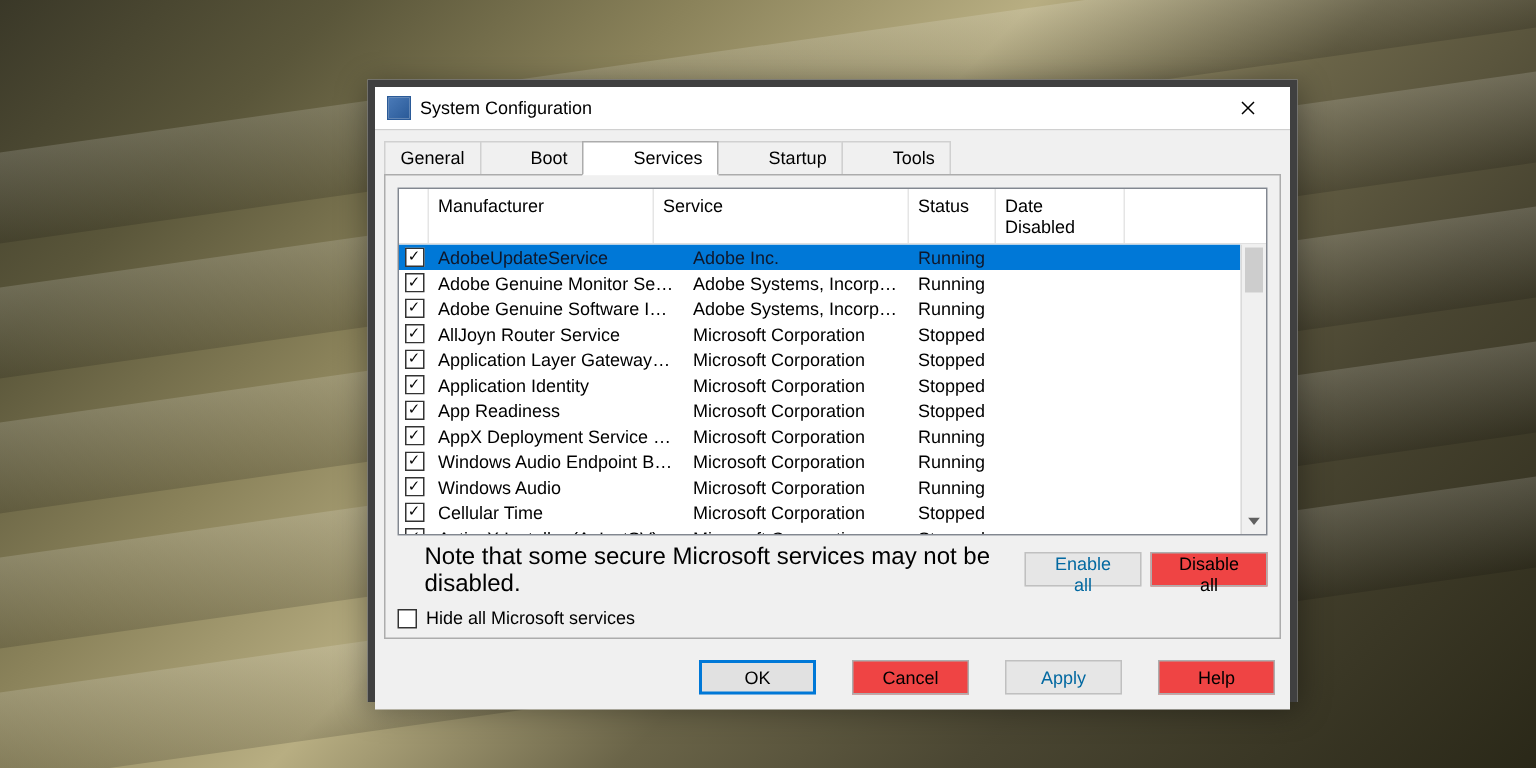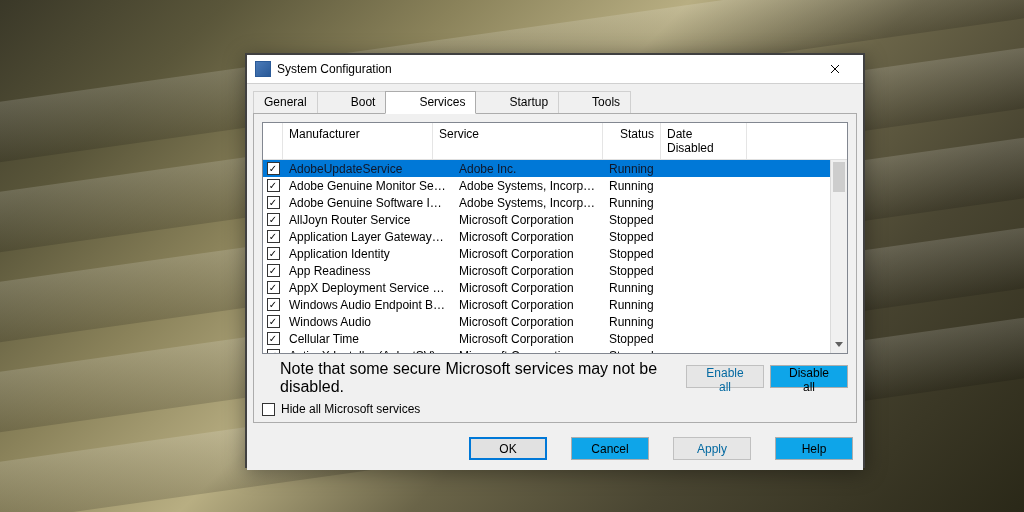--- a/index.html
+++ b/index.html
@@ -13,21 +13,21 @@
 }
 .bg-stripe {
   position: absolute; left:-100px; right:-100px; height: 60px;
   background: linear-gradient(180deg, rgba(255,255,255,0.15), rgba(0,0,0,0.15));
   transform: rotate(-8deg);
 }
 .dialog {
   position: absolute; left: 245px; top: 53px;
   width: 620px; height: 415px;
   background: #f0f0f0;
-  border: 2px solid #404040;
+  border: 5px solid #404040;
   box-shadow: 0 4px 20px rgba(0,0,0,0.4);
   display: flex; flex-direction: column;
 }
 .titlebar {
   height: 32px; background: #fff;
   display: flex; align-items: center;
   padding: 0 6px 0 8px;
   border-bottom: 1px solid #d0d0d0;
 }
 .titlebar .ticon {
@@ -78,21 +78,21 @@
   font-size:12px;
 }
 .lv-header .col{
   padding:4px 6px;
   border-right:1px solid #e5e5e5;
   text-align:left;
 }
 .col.chk{width:20px; padding:4px 2px;}
 .col.svc{width:170px;}
 .col.mfr{width:150px;}
-.col.sts{width:58px;text-align:right;}
+.col.sts{width:58px;}
 .col.dd{width:86px;}
 .col.scroll{width:17px; border-right:none;}
 .lv-body{ flex:1; overflow:hidden; position:relative;}
 .lv-rows{position:absolute; inset:0 17px 0 0; overflow:hidden;}
 .row{display:flex; height:17px; align-items:center; font-size:12px;}
 .row.sel{background:#0078d7; color:#0f172a;}
 .row .cell{padding:0 6px; white-space:nowrap; overflow:hidden; text-overflow:ellipsis;}
 .row .cell.chk{width:20px; padding:0 2px; display:flex; align-items:center; justify-content:center;}
 .row .cell.svc{width:170px;}
 .row .cell.mfr{width:150px;}
@@ -111,21 +111,21 @@
 }
 .vscroll .thumb{position:absolute; left:2px; right:2px; top:2px; height:30px; background:#cdcdcd;}
 .vscroll .arrow{position:absolute; left:0; right:0; height:17px; display:flex; align-items:center; justify-content:center; color:#606060;}
 .vscroll .arrow.up{top:0;}
 .vscroll .arrow.down{bottom:0;}
 .note{margin-top:4px; font-size:16px;margin-left:18px;}
 .midrow{display:flex; align-items:center; margin-top:2px;}
 .midrow .spacer{flex:1;}
 .btn{
   min-width:78px; height:23px; padding:0 12px;
-  background:#0ea5e9; border:1px solid #adadad;
+  background:#ef4444; border:1px solid #adadad;
   font-size:12px; font-family:inherit;
 }
 .btn:disabled{color:#0369a1; background:#e6e6e6; border-color:#c0c0c0;}
 .btn + .btn{margin-left:6px;}
 .hidechk{display:flex; align-items:center; gap:6px; margin-top:6px;}
 .bottombar{
   display:flex; justify-content:flex-end; gap:18px;
   padding:8px 10px 10px 10px; background:#f0f0f0;
 }
 .btn.primary{border:2px solid #0078d7; background:#e1e1e1;}

